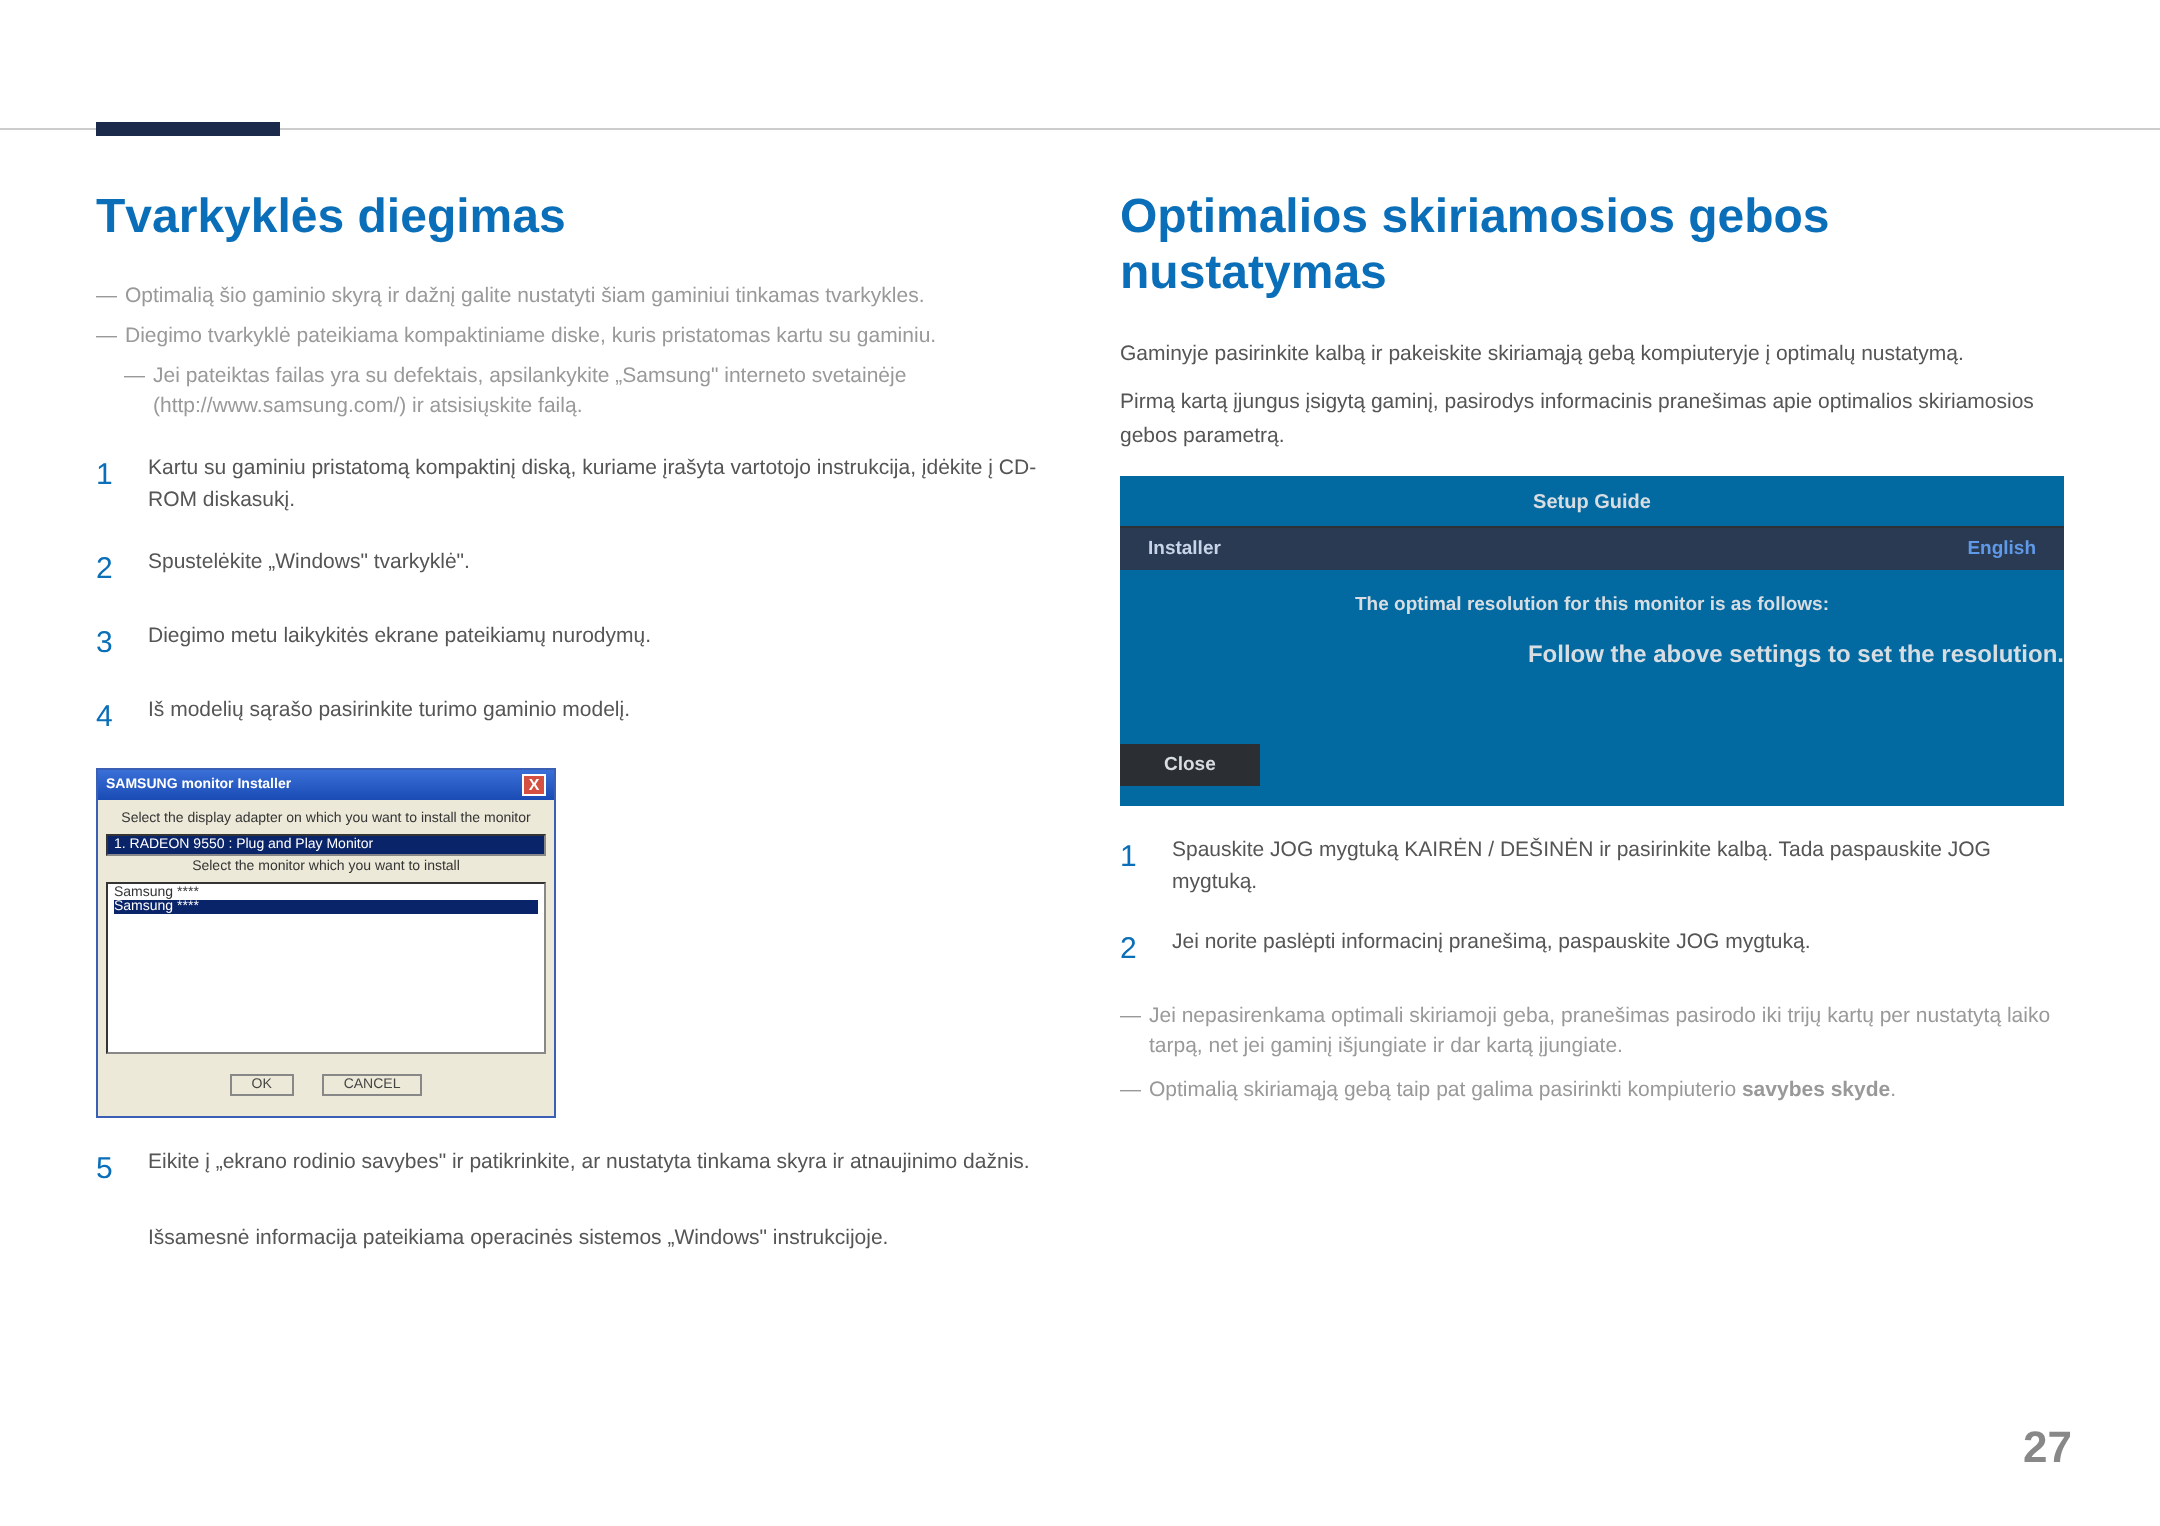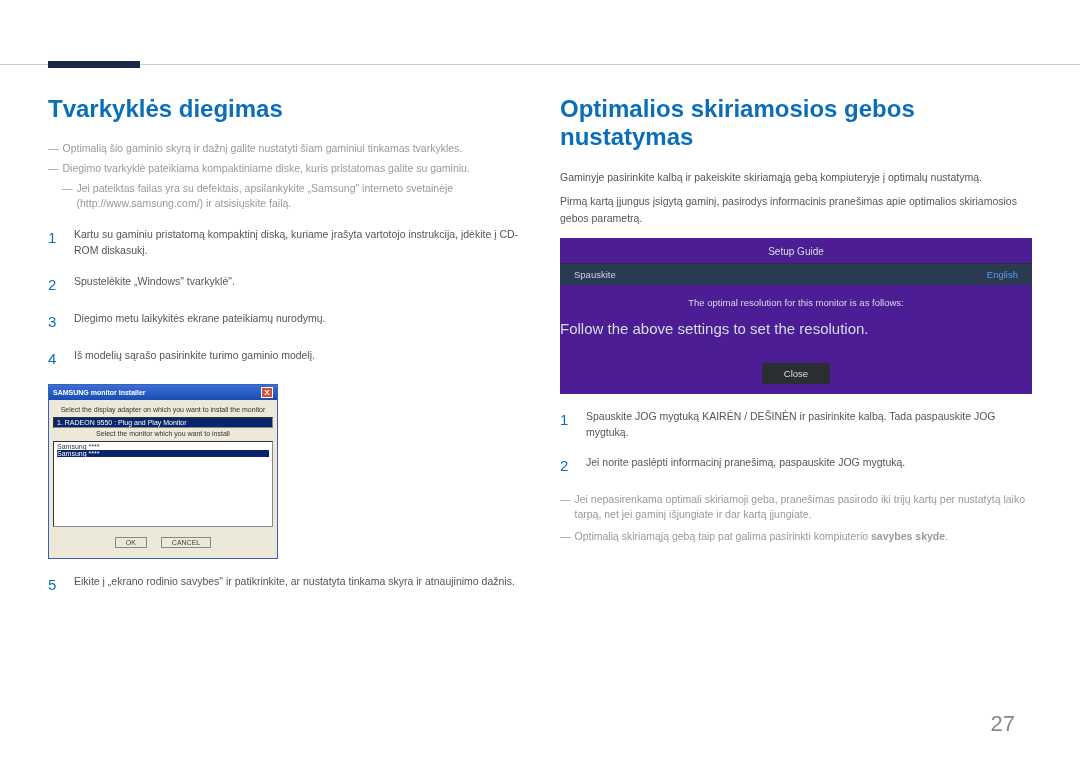--- a/index.html
+++ b/index.html
@@ -140,27 +140,28 @@
   }
   .installer .btn {
     display: inline-block;
     background: #ece9d8;
     border: 1px solid #888;
     padding: 1px 10px;
     font-size: 7px;
     margin: 0 6px;
   }
   .osd {
-    background: #4c1d95;
+    background: #0369a1;
     color: #d8dde2;
     font-size: 9.5px;
     width: 100%;
     margin-top: 12px;
     margin-bottom: 12px;
     padding-bottom: 10px;
+    font-weight: bold;
   }
   .osd .osd-title {
     text-align: center;
     padding: 8px 0 6px 0;
     font-size: 10px;
     border-bottom: 1px solid #2d3034;
   }
   .osd .osd-row {
     background: #2a3a52;
     display: flex;
@@ -175,67 +176,67 @@
     font-size: 9.5px;
   }
   .osd .osd-res {
     text-align: center;
     padding: 6px 0 10px 0;
     background: #1c1f24;
     margin: 4px 70px 6px 70px;
     font-size: 9px;
   }
   .osd .osd-follow {
-    text-align: left;
-    font-size: 15px;
+    text-align: right;
+    font-size: 12px;
     padding: 4px 0 10px 0;
+    margin-left: 20px;
   }
   .osd .osd-cur {
     padding: 4px 14px;
     font-size: 9px;
   }
   .osd .osd-close {
-    text-align: center;
-    margin-top: 16px;
+    margin-top: 28px;
   }
   .osd .osd-close span {
     background: #2b2f34;
     padding: 5px 22px;
     display: inline-block;
     font-size: 9.5px;
   }
   .notes-bottom .grey-note { margin-top: 6px; }
   .page-num {
     position: absolute;
     bottom: 26px;
-    right: 65px;
+    right: 44px;
     font-size: 22px;
     color: #888;
-    font-weight: 400;
+    font-weight: 700;
   }
   .bold { font-weight: bold; }
 </style>
 </head>
 <body>
 
 <div class="topbar"></div>
 <div class="topbar-accent"></div>
 
 <div class="page">
 
   <div class="col">
     <h1>Tvarkyklės diegimas</h1>
 
     <div class="grey-note">
         <span class="dash">―</span>
         <span>Optimalią šio gaminio skyrą ir dažnį galite nustatyti šiam gaminiui tinkamas tvarkykles.</span>
       </div>
     <div class="grey-note">
         <span class="dash">―</span>
-        <span>Diegimo tvarkyklė pateikiama kompaktiniame diske, kuris pristatomas galite su gaminiu.</span>
+        <span>Diegimo tvarkyklė pateikiama kompaktiniame diske, kuris pristatomas kartu su gaminiu.</span>
       </div>
     <div class="grey-note indent">
         <span class="dash">―</span>
         <span>Jei pateiktas failas yra su defektais, apsilankykite „Samsung" interneto svetainėje (http://www.samsung.com/) ir atsisiųskite failą.</span>
       </div>
 
     <div class="steps">
       <div class="step">
           <span class="num">1</span>
           <span class="body">Kartu su gaminiu pristatomą kompaktinį diską, kuriame įrašyta vartotojo instrukcija, įdėkite į CD-ROM diskasukį.</span>
@@ -273,31 +274,32 @@
             <span class="btn">CANCEL</span>
           </div>
         </div>
       </div>
     </div>
 
     <div class="step">
         <span class="num">5</span>
         <span class="body">Eikite į „ekrano rodinio savybes" ir patikrinkite, ar nustatyta tinkama skyra ir atnaujinimo dažnis.</span>
       </div>
+    <div class="para" style="padding-left:26px">Išsamesnė informacija pateikiama operacinės sistemos „Windows" instrukcijoje.</div>
   </div>
 
   <div class="col">
     <h1>Optimalios skiriamosios gebos nustatymas</h1>
     <div class="para">Gaminyje pasirinkite kalbą ir pakeiskite skiriamąją gebą kompiuteryje į optimalų nustatymą.</div>
     <div class="para">Pirmą kartą įjungus įsigytą gaminį, pasirodys informacinis pranešimas apie optimalios skiriamosios gebos parametrą.</div>
 
     <div class="osd">
       <div class="osd-title">Setup Guide</div>
       <div class="osd-row">
-        <span>Spauskite</span>
+        <span>Installer</span>
         <span class="val">English</span>
       </div>
       <div class="osd-msg">The optimal resolution for this monitor is as follows:</div>
       <div class="osd-follow">Follow the above settings to set the resolution.</div>
       <div class="osd-close">
         <span>Close</span>
       </div>
     </div>
 
     <div class="steps">

